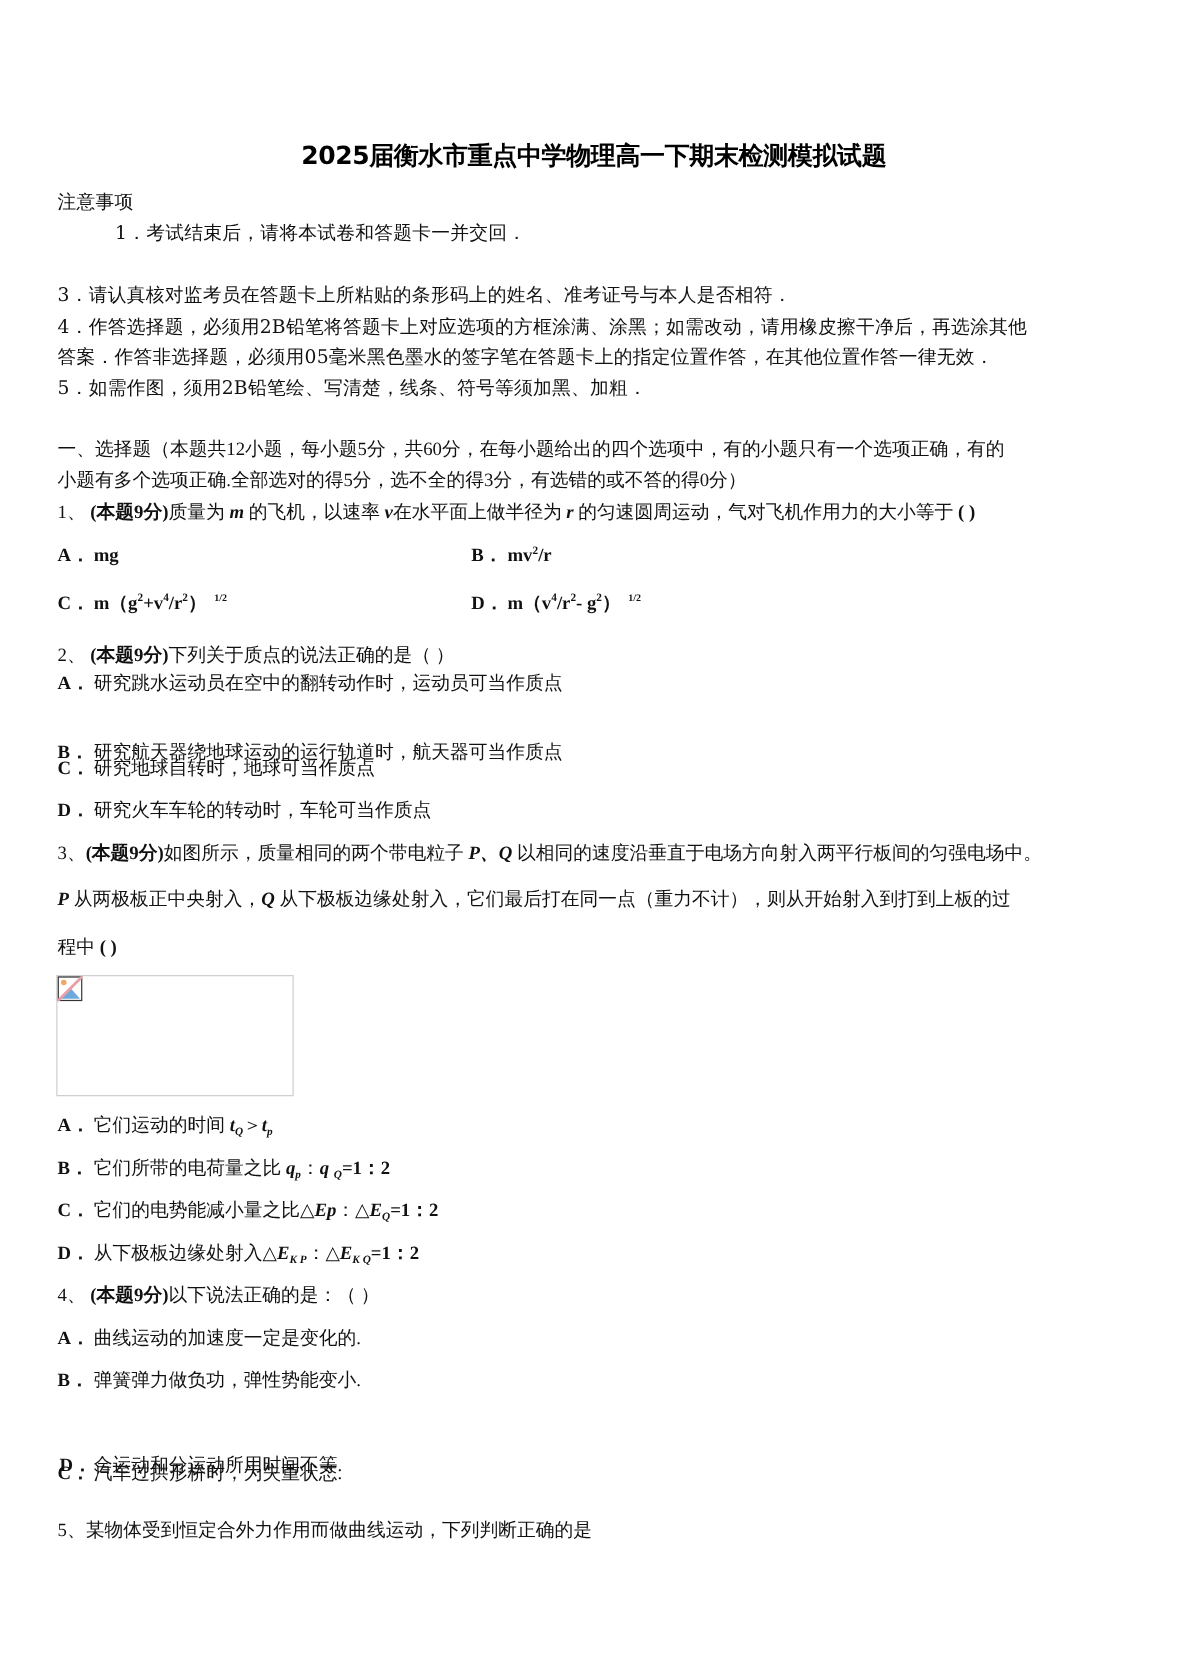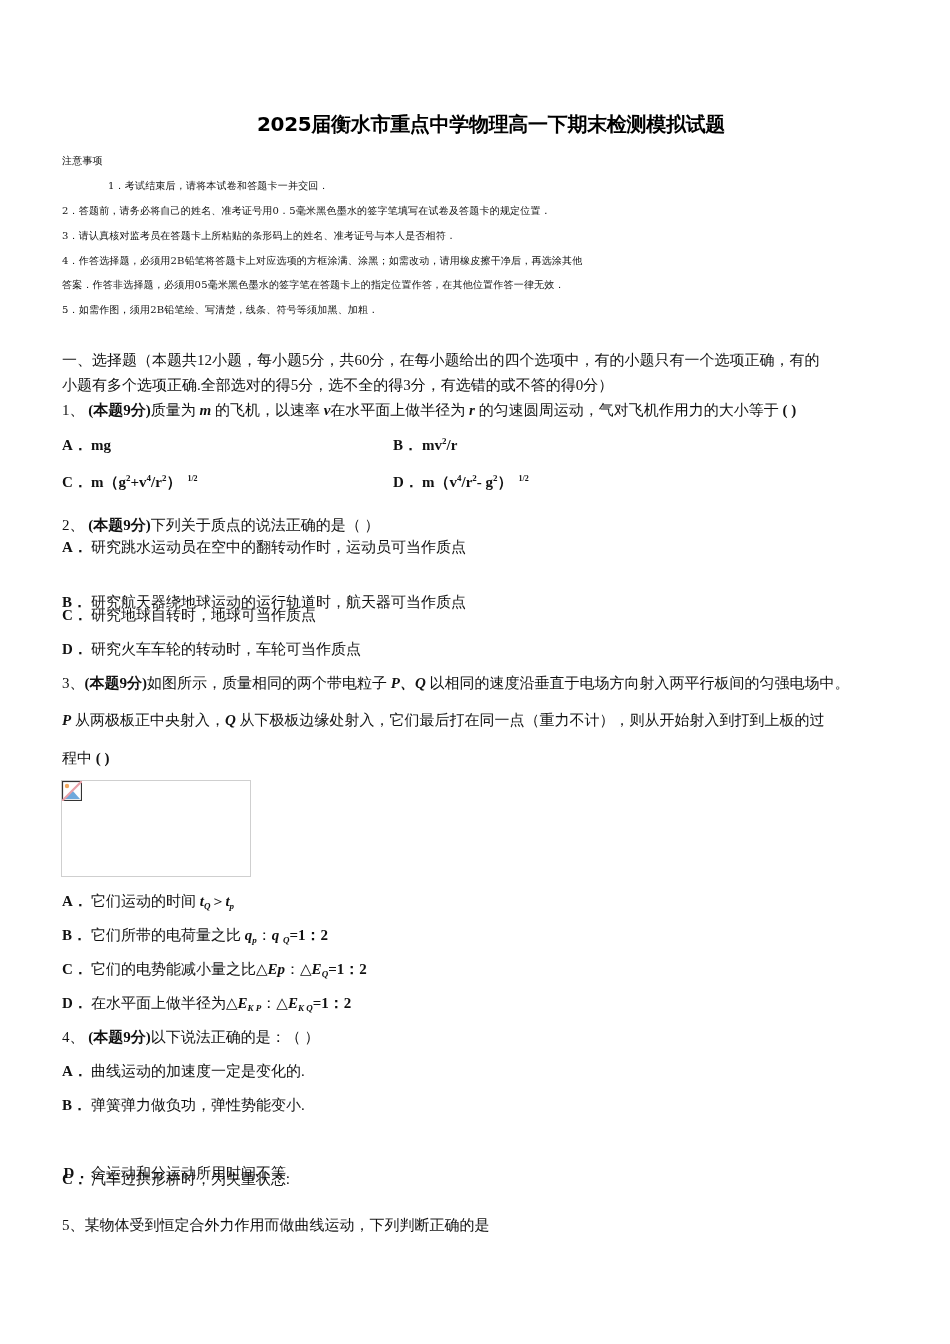--- a/index.html
+++ b/index.html
@@ -10,21 +10,21 @@
     body {
       width: 950px;
       height: 1344px;
       position: relative;
       overflow: hidden;
       color: #111111;
       font-family: "DejaVu Serif", "Liberation Serif", serif;
     }
     .page {
       position: absolute;
-      left: 16px; top: 0;
+      left: 0; top: 0;
       width: 796px;
       height: 1344px;
     }
     .title {
       position: absolute;
       left: 0;
       width: 950px;
       top: 111px;
       text-align: center;
       font-family: "DejaVu Sans", "Liberation Sans", sans-serif;
@@ -36,21 +36,21 @@
     .line {
       position: absolute;
       left: 46px;
       white-space: nowrap;
       font-size: 15px;
       line-height: 20px;
       color: #111;
     }
     .notice {
       font-family: "DejaVu Serif", "Liberation Serif", serif;
-      font-size: 10px;
+      font-size: 15px;
       letter-spacing: 0.2px;
     }
     .q {
       font-family: "Liberation Serif", "DejaVu Serif", serif;
       font-size: 15px;
     }
     .tag {
       font-weight: bold;
       font-family: "Liberation Serif", serif;
       text-align: center;
@@ -99,21 +99,20 @@
   </style>
 </head>
 <body>
 
 <div class="page">
 
   <div class="title">2025届衡水市重点中学物理高一下期末检测模拟试题</div>
 
   <div class="line notice" style="top:151px;">注意事项</div>
   <div class="line notice" style="top:176px;margin-left:46px;">1．考试结束后，请将本试卷和答题卡一并交回．</div>
-  <div class="line notice" style="top:201px;">2．答题前，请务必将自己的姓名、准考证号用0．5毫米黑色墨水的签字笔填写在试卷及答题卡的规定位置．</div>
   <div class="line notice" style="top:226px;">3．请认真核对监考员在答题卡上所粘贴的条形码上的姓名、准考证号与本人是否相符．</div>
   <div class="line notice" style="top:251px;text-align:center;">4．作答选择题，必须用2B铅笔将答题卡上对应选项的方框涂满、涂黑；如需改动，请用橡皮擦干净后，再选涂其他</div>
   <div class="line notice" style="top:275px;">答案．作答非选择题，必须用05毫米黑色墨水的签字笔在答题卡上的指定位置作答，在其他位置作答一律无效．</div>
   <div class="line notice" style="top:300px;">5．如需作图，须用2B铅笔绘、写清楚，线条、符号等须加黑、加粗．</div>
 
   <div class="line q" style="top:350px;">一、选择题（本题共12小题，每小题5分，共60分，在每小题给出的四个选项中，有的小题只有一个选项正确，有的</div>
   <div class="line q" style="top:375px;">小题有多个选项正确.全部选对的得5分，选不全的得3分，有选错的或不答的得0分）</div>
 
   <div class="line q" style="top:400px;">
     <span>1、</span>
@@ -186,21 +185,21 @@
     <span class="bi">t</span><sub class="bi">Q</sub><span>＞</span><span class="bi">t</span><sub class="bi">p</sub>
   </div>
   <div class="line q" style="top:925px;">
     <span class="opt-letter">B．</span><span>它们所带的电荷量之比</span>
     <span class="bi">q</span><sub class="bi">p</sub><span>：</span><span class="bi">q</span>&nbsp;<sub class="bi">Q</sub><span class="b">=1：2</span>
   </div>
   <div class="line q" style="top:959px;">
     <span class="opt-letter">C．</span><span>它们的电势能减小量之比△</span><span class="bi">Ep</span><span>：△</span><span class="bi">E</span><sub class="bi">Q</sub><span class="b">=1：2</span>
   </div>
   <div class="line q" style="top:993px;">
-    <span class="opt-letter">D．</span><span>在水平面上做半径为△</span><span class="bi">E</span><sub class="bi">K P</sub><span>：△</span><span class="bi">E</span><sub class="bi">K Q</sub><span class="b">=1：2</span>
+    <span class="opt-letter">D．</span><span>从下极板边缘处射入△</span><span class="bi">E</span><sub class="bi">K P</sub><span>：△</span><span class="bi">E</span><sub class="bi">K Q</sub><span class="b">=1：2</span>
   </div>
 
   <div class="line q" style="top:1027px;">
     <span>4、</span>
     <span class="tag">(本题9分)</span><span>以下说法正确的是：（      ）</span>
   </div>
   <div class="line q" style="top:1061px;">
     <span class="opt-letter">A．</span><span>曲线运动的加速度一定是变化的.</span>
   </div>
   <div class="line q" style="top:1095px;">

